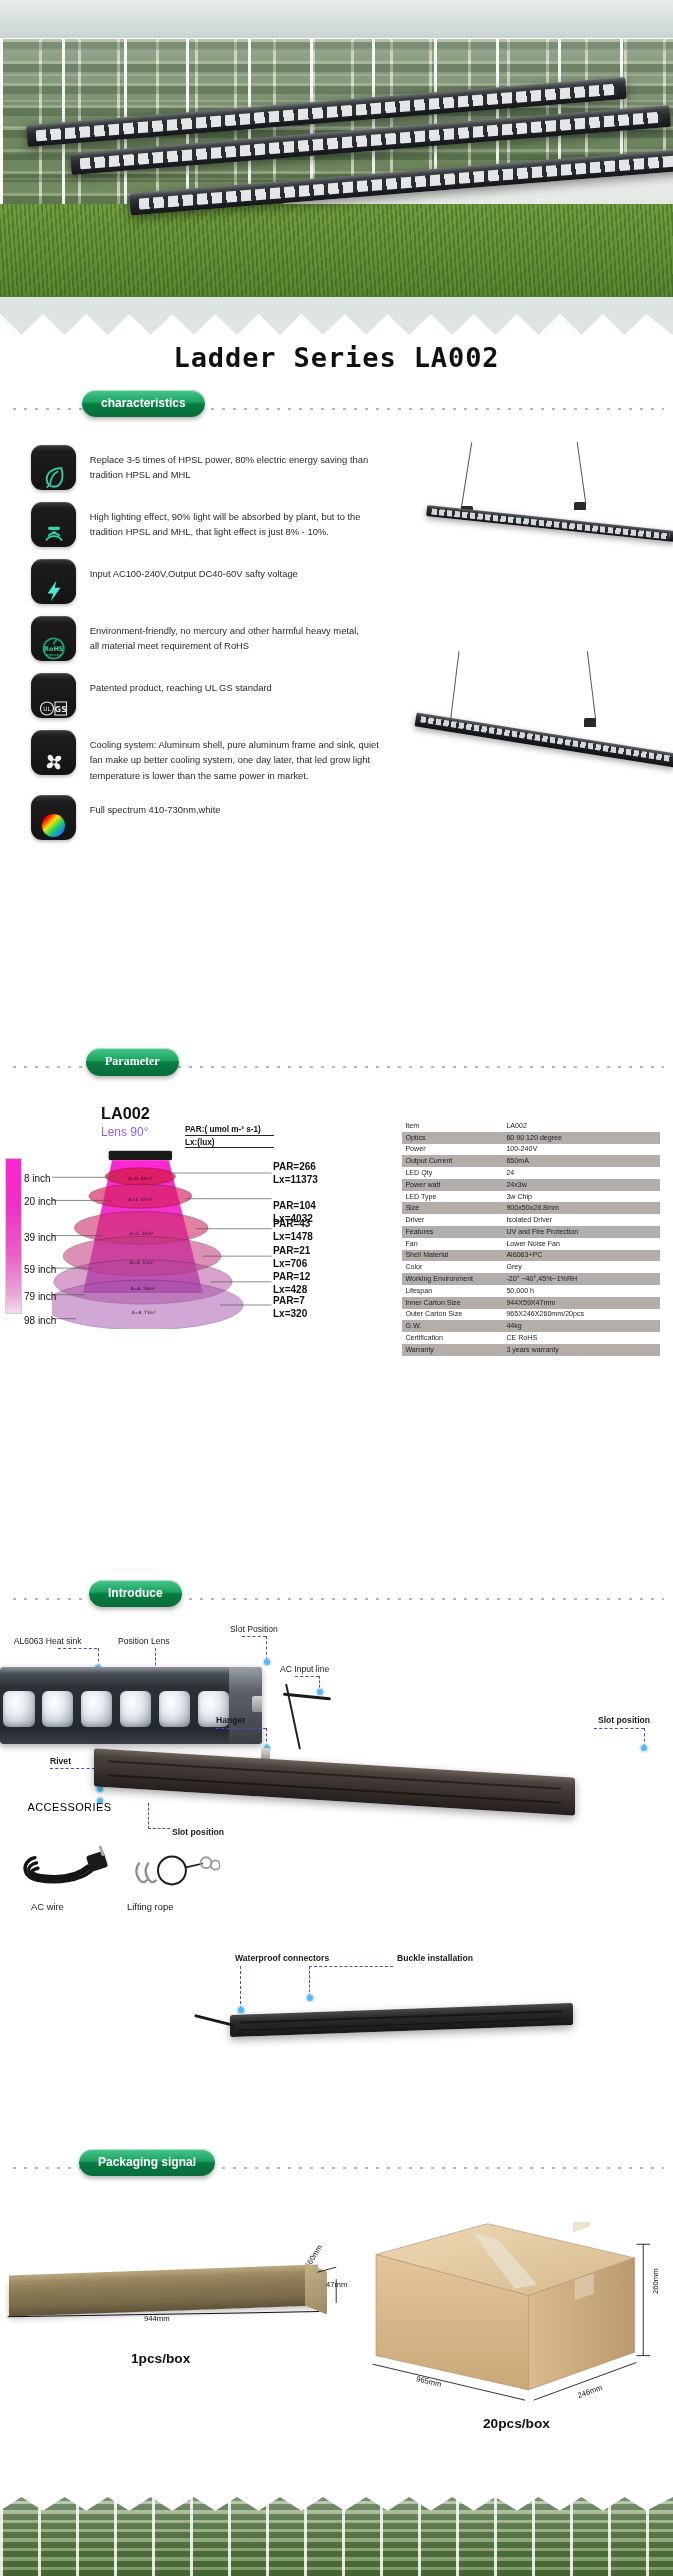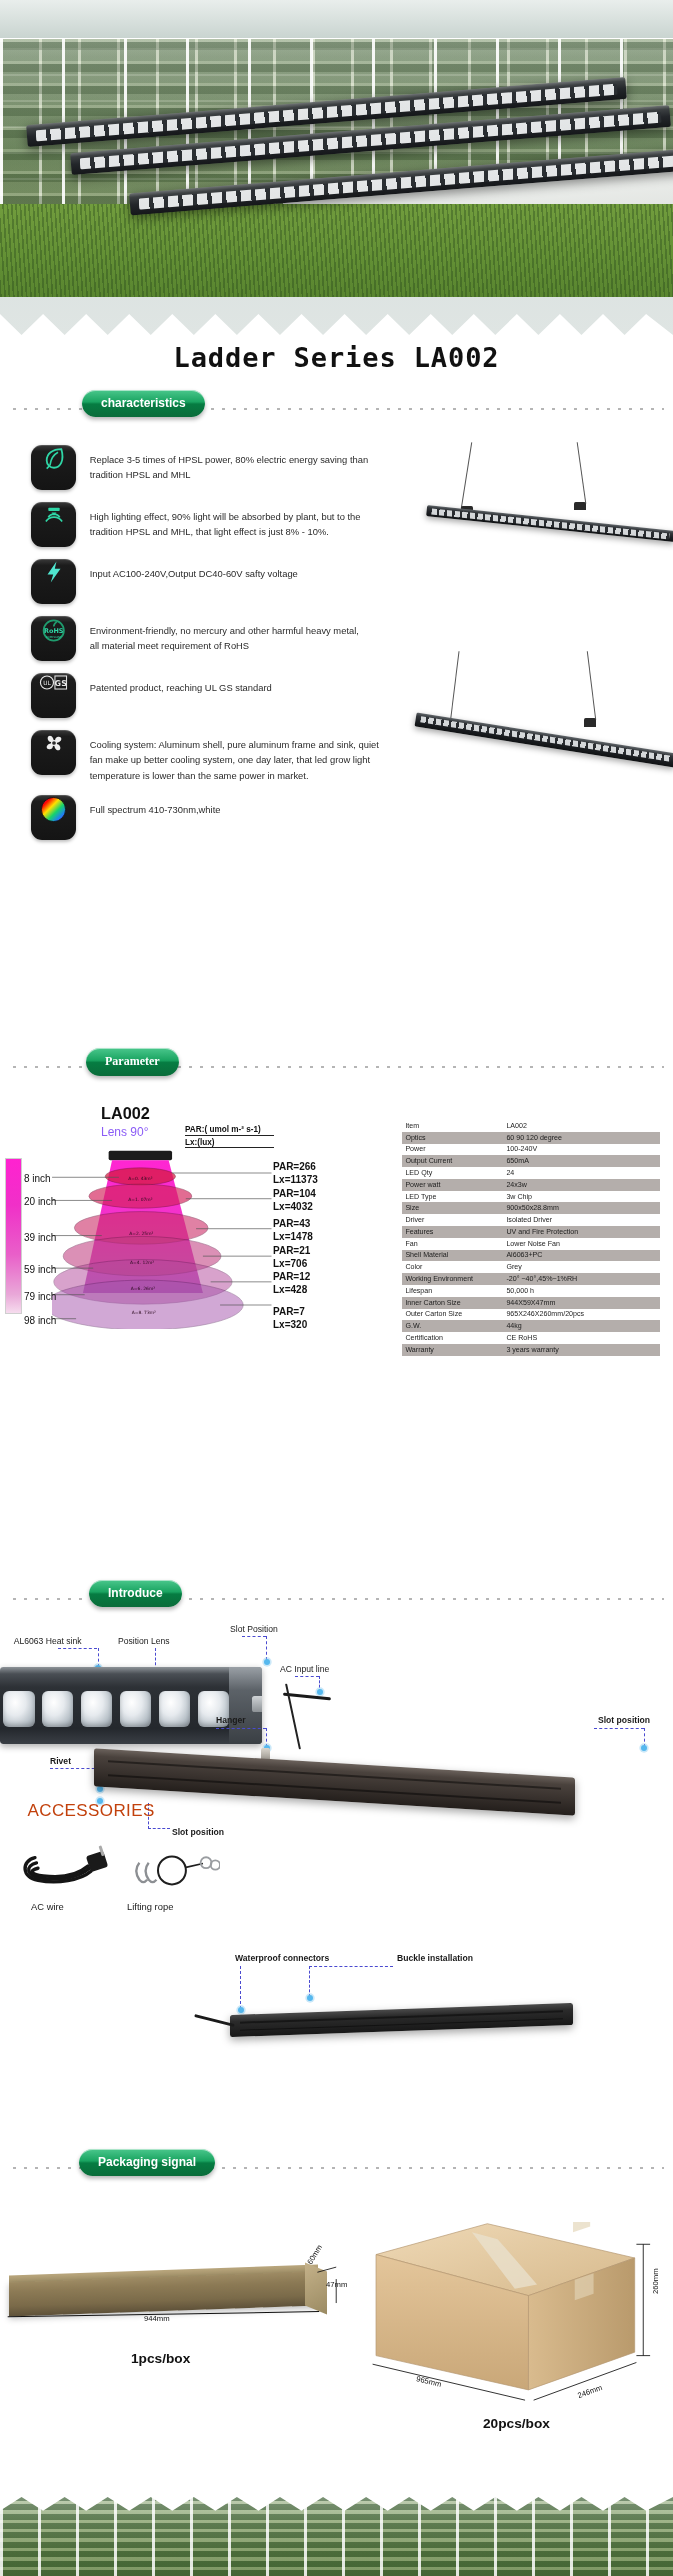--- a/index.html
+++ b/index.html
@@ -131,21 +131,21 @@
 
   
   .char-wrap { position: relative; width: 673px; }
   .char-list { position: absolute; left: 31px; top: 0; width: 369px; }
   .char-item { display: flex; align-items: flex-start; margin-bottom: 12px; }
   .char-icon {
     flex: 0 0 auto;
     width: 45px; height: 45px; border-radius: 11px;
     background: linear-gradient(180deg,#3a3a3a 0%,#1c1c1c 14%,#141414 100%);
     box-shadow: inset 0 0.9px 0 rgba(255,255,255,.16), 0 1.7px 3.4px rgba(0,0,0,.25);
-    display: flex; align-items: flex-start; justify-content: center;
+    display: flex; align-items: flex-end; justify-content: center;
     margin-right: 13.7px;
   }
   .char-text {
     font-size: 9.4px; line-height: 1.65; color: #2a2a2a;
     padding-top: 6.9px; max-width: 301px;
   }
   .char-text span { display: block; }
 
   
   .hang-photo { position: absolute; }
@@ -258,21 +258,21 @@
     position: absolute; width: 9.4px; height: 17px;
     background: linear-gradient(180deg,#d8d4cc,#8c877f);
     border-radius: 1.7px;
   }
   .wire {
     position: absolute; width: 1.7px; background: #222; border-radius: 0.9px;
   }
 
   .acc-title {
     position: absolute; left: 27.5px; top: 170px;
-    font-size: 17px; color: #c2410c; letter-spacing: 0.4px;
+    font-size: 11px; color: #000000; letter-spacing: 0.4px;
   }
   .acc-cap {
     position: absolute; font-size: 9.4px; color: #1a1a1a;
   }
   .acc-wire {
     position: absolute; left: 15.5px; top: 210px; width: 103px; height: 53px;
   }
   .acc-rope { position: absolute; left: 127px; top: 222px; width: 93px; height: 38px; }
 
   
@@ -564,37 +564,37 @@
   <div class="depth-label" style="left:24px; top:95px;">20 inch</div>
   <div class="depth-label" style="left:24px; top:131px;">39 inch</div>
   <div class="depth-label" style="left:24px; top:163px;">59 inch</div>
   <div class="depth-label" style="left:24px; top:190px;">79 inch</div>
   <div class="depth-label" style="left:24px; top:214px;">98 inch</div>
 
   <div class="par-read" style="left:273px; top:60px;">
     <div>PAR=266</div>
     <div>Lx=11373</div>
   </div>
-  <div class="par-read" style="left:273px; top:87px;">
+  <div class="par-read" style="left:273px; top:99px;">
     <div>PAR=104</div>
     <div>Lx=4032</div>
   </div>
   <div class="par-read" style="left:273px; top:117px;">
     <div>PAR=43</div>
     <div>Lx=1478</div>
   </div>
   <div class="par-read" style="left:273px; top:144px;">
     <div>PAR=21</div>
     <div>Lx=706</div>
   </div>
   <div class="par-read" style="left:273px; top:170px;">
     <div>PAR=12</div>
     <div>Lx=428</div>
   </div>
-  <div class="par-read" style="left:273px; top:194px;margin-top:11px;">
+  <div class="par-read" style="left:273px; top:194px;">
     <div>PAR=7</div>
     <div>Lx=320</div>
   </div>
 
   <table class="spec-table">
     <tbody>
       <tr>
           <td class="k">Item</td>
           <td>LA002</td>
         </tr>

